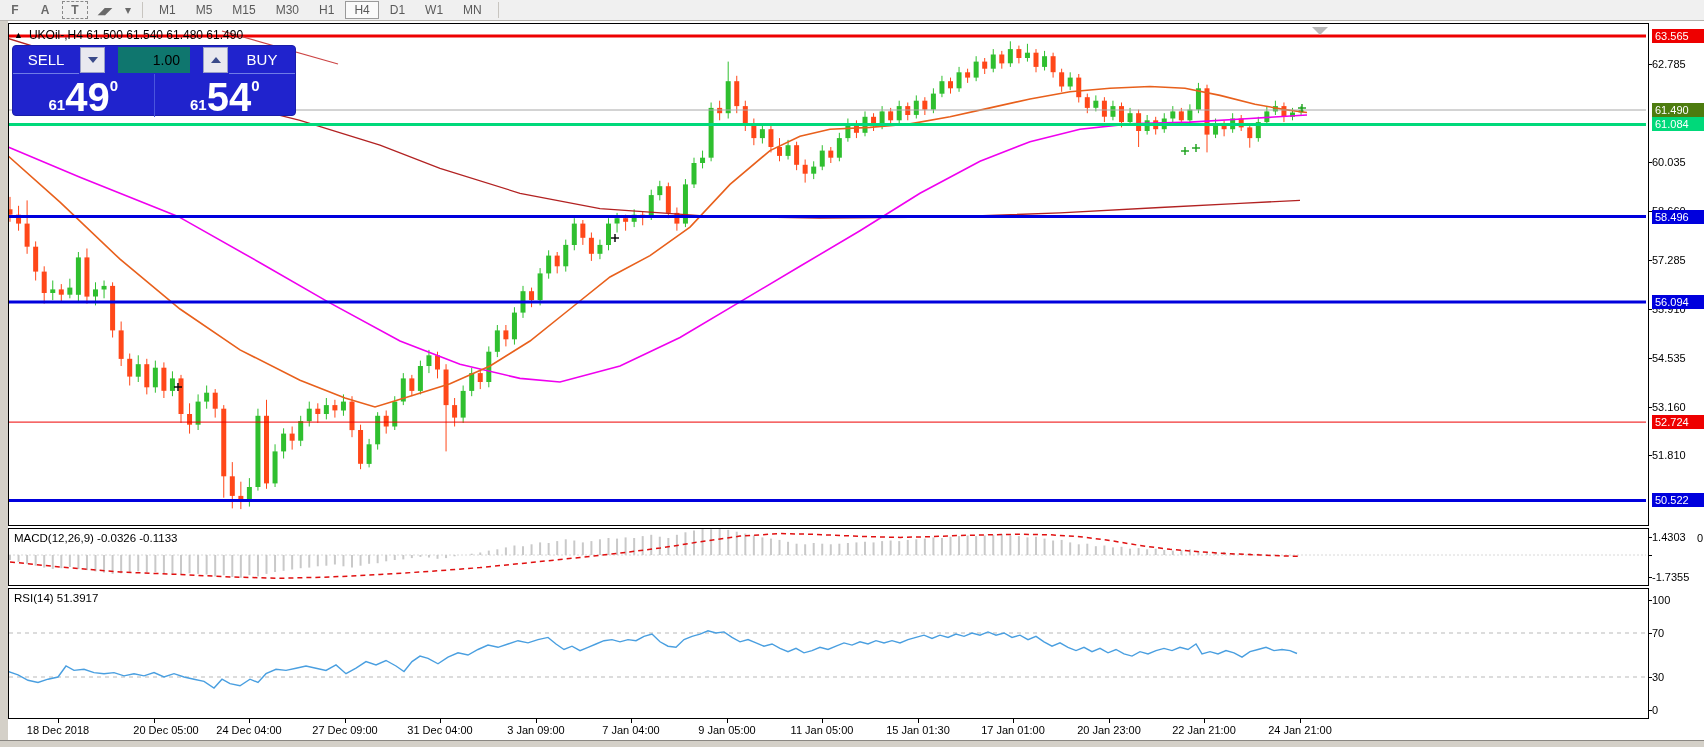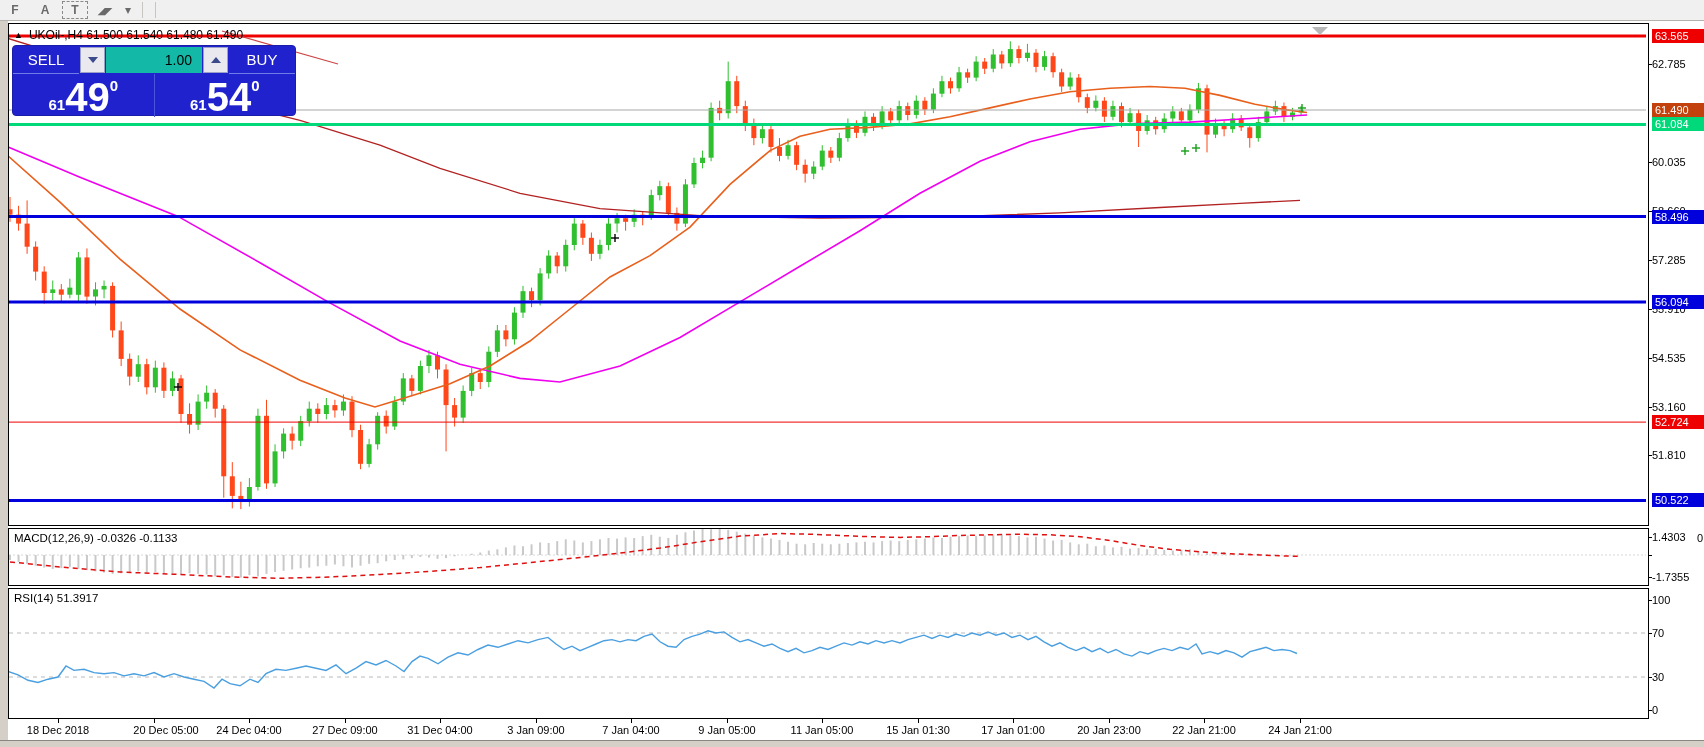--- a/index.html
+++ b/index.html
@@ -63,38 +63,39 @@
   .tp-sell, .tp-buy { width:66px; background:#2023cd; color:#fff; font-size:15px;
                       border:none; border-bottom:1px solid #6f7ce6; cursor:default; }
   .tp-sell { border-top-left-radius:4px; }
   .tp-buy  { border-top-right-radius:4px; }
   .tp-spin { width:25px; background:#e9e9ef; border:1px solid #9aa0c8; margin:1px;
              display:flex; align-items:center; justify-content:center; cursor:default; }
   .tri-up   { width:0; height:0; border-left:5px solid transparent; border-right:5px solid transparent;
               border-bottom:6px solid #3a4a8a; }
   .tri-down { width:0; height:0; border-left:5px solid transparent; border-right:5px solid transparent;
               border-top:6px solid #3a4a8a; }
-  .tp-vol { flex:1; background:#14b8a6; color:#000; font-size:14px; display:flex;
-            align-items:center; justify-content:flex-end; padding-right:10px; margin:1px 0; }
+  .tp-vol { flex:1; background:#0f766e; color:#000; font-size:14px; display:flex;
+            align-items:center; justify-content:flex-end; padding-right:10px; margin:1px 12px; }
   .tp-prices { position:absolute; left:0; top:28px; width:100%; height:43px; display:flex; }
   .tp-cell { flex:1; display:flex; align-items:flex-end; justify-content:center;
              padding-bottom:3px; }
   .tp-cell + .tp-cell { border-left:1px solid #4a55dd; }
   .tp-small { font-size:15px; font-weight:bold; line-height:1; margin-bottom:2px; }
   .tp-big { font-size:40px; font-weight:bold; line-height:0.85; }
   .tp-sup { font-size:15px; font-weight:bold; line-height:1; align-self:flex-start; margin-top:4px; }
 </style>
 </head>
 <body>
 
 <div id="app">
 
   <div class="toolbar">
     <span id="toolbar-icons"><span class="tool-icon">F</span><span class="tool-icon">A</span><span class="tool-icon" style="border: 1px dashed rgb(138, 138, 138);">T</span><span class="tool-icon" style="font-size: 9px;">◢◤</span><span class="tool-icon" style="width: 12px; font-weight: normal;">▾</span></span>
     <span class="tool-sep"></span>
+    <span id="tf-group"><button class="tf-btn">M1</button><button class="tf-btn">M5</button><button class="tf-btn">M15</button><button class="tf-btn">M30</button><button class="tf-btn">H1</button><button class="tf-btn active">H4</button><button class="tf-btn">D1</button><button class="tf-btn">W1</button><button class="tf-btn">MN</button></span>
     <span class="tool-sep"></span>
   </div>
 
   <div class="left-strip"></div>
   <div class="win-bg"></div>
 
   <div class="pane" id="pane-main">
       <svg width="1637" height="499" viewBox="9 24 1637 499">
         <line x1="10" y1="196.9" x2="10" y2="221.8" stroke="#ff4719" stroke-width="1"></line>
         <rect x="7.5" y="209.3" width="5" height="5.3" fill="#ff4719"></rect>
@@ -666,21 +667,21 @@
       <div class="axis-tick" style="top: 259.698px;"></div>
       <div class="axis-label" style="top: 301.648px;">55.910</div>
       <div class="axis-tick" style="top: 308.648px;"></div>
       <div class="axis-label" style="top: 350.598px;">54.535</div>
       <div class="axis-tick" style="top: 357.598px;"></div>
       <div class="axis-label" style="top: 399.548px;">53.160</div>
       <div class="axis-tick" style="top: 406.548px;"></div>
       <div class="axis-label" style="top: 447.608px;">51.810</div>
       <div class="axis-tick" style="top: 454.608px;"></div>
       <div class="axis-label badge" style="top: 29.13px; background: rgb(238, 0, 0);">63.565</div>
-      <div class="axis-label badge" style="top: 103px; background: #c2410c;">61.490</div>
+      <div class="axis-label badge" style="top: 103px; background: #4d7c0f;">61.490</div>
       <div class="axis-label badge" style="top: 117.454px; background: rgb(0, 217, 122);">61.084</div>
       <div class="axis-label badge" style="top: 209.586px; background: rgb(0, 0, 221);">58.496</div>
       <div class="axis-label badge" style="top: 295.098px; background: rgb(0, 0, 221);">56.094</div>
       <div class="axis-label badge" style="top: 415.07px; background: rgb(238, 0, 0);">52.724</div>
       <div class="axis-label badge" style="top: 493.461px; background: rgb(0, 0, 221);">50.522</div>
       <div class="axis-label" style="top: 529.978px;">1.4303</div>
       <div class="axis-tick" style="top: 536.978px;"></div>
       <div class="axis-label" style="top: 531px; margin-left: 45px;">0.00</div>
       <div class="axis-tick" style="top: 555px;"></div>
       <div class="axis-label" style="top: 569.867px;">-1.7355</div>

